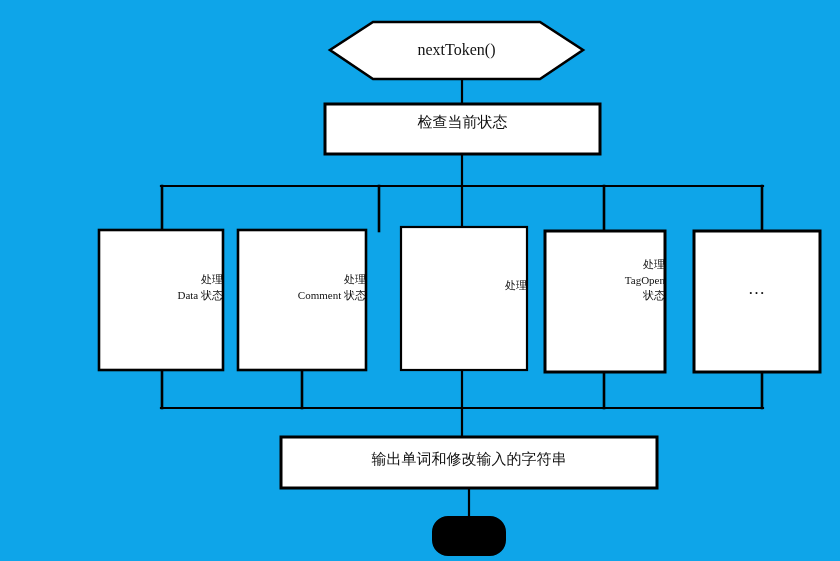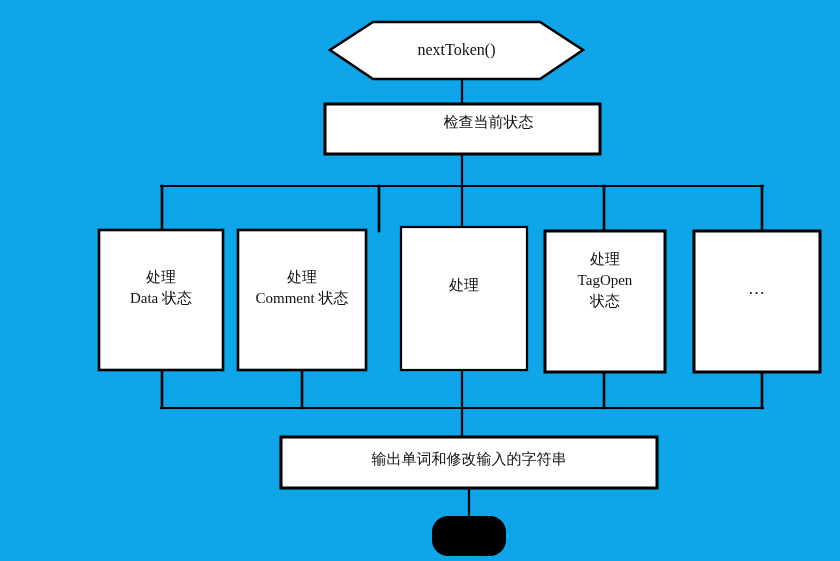--- a/index.html
+++ b/index.html
@@ -38,21 +38,22 @@
     pointer-events: none;
     white-space: pre;
   }
   .node-label .ln {
     display: block;
   }
   .hex-label {
     font-size: 16px;
   }
   .proc-label {
-    font-size: 15px;
+    font-size: 11px;
+    align-items: flex-end;
   }
   .dots-label {
     font-size: 17px;
     letter-spacing: 1px;
   }
 </style>
 </head>
 <body>
 
 <div id="canvas">
@@ -98,21 +99,21 @@
 
     <rect x="281" y="437" width="376" height="51" fill="#ffffff" stroke="#000000" stroke-width="3"></rect>
 
     <rect x="433" y="517" width="72" height="38" rx="15" ry="15" fill="#000000" stroke="#000000" stroke-width="2"></rect>
   </svg>
 
   <div class="node-label hex-label" style="left:330px; top:22px; width:253px; height:57px;">
     <span class="ln">nextToken()</span>
   </div>
 
-  <div class="node-label" style="left:325px; top:104px; width:275px; height:38px;padding-left:26px;">
+  <div class="node-label" style="left:325px; top:104px; width:275px; height:38px;">
     <span class="ln">检查当前状态</span>
   </div>
 
   <div class="node-label proc-label" style="left:99px; top:230px; width:124px; height:140px; padding-bottom:24px; box-sizing:border-box;">
     <span class="ln">处理</span>
     <span class="ln">Data 状态</span>
   </div>
 
   <div class="node-label proc-label" style="left:238px; top:230px; width:128px; height:140px; padding-bottom:24px; box-sizing:border-box;">
     <span class="ln">处理</span>

